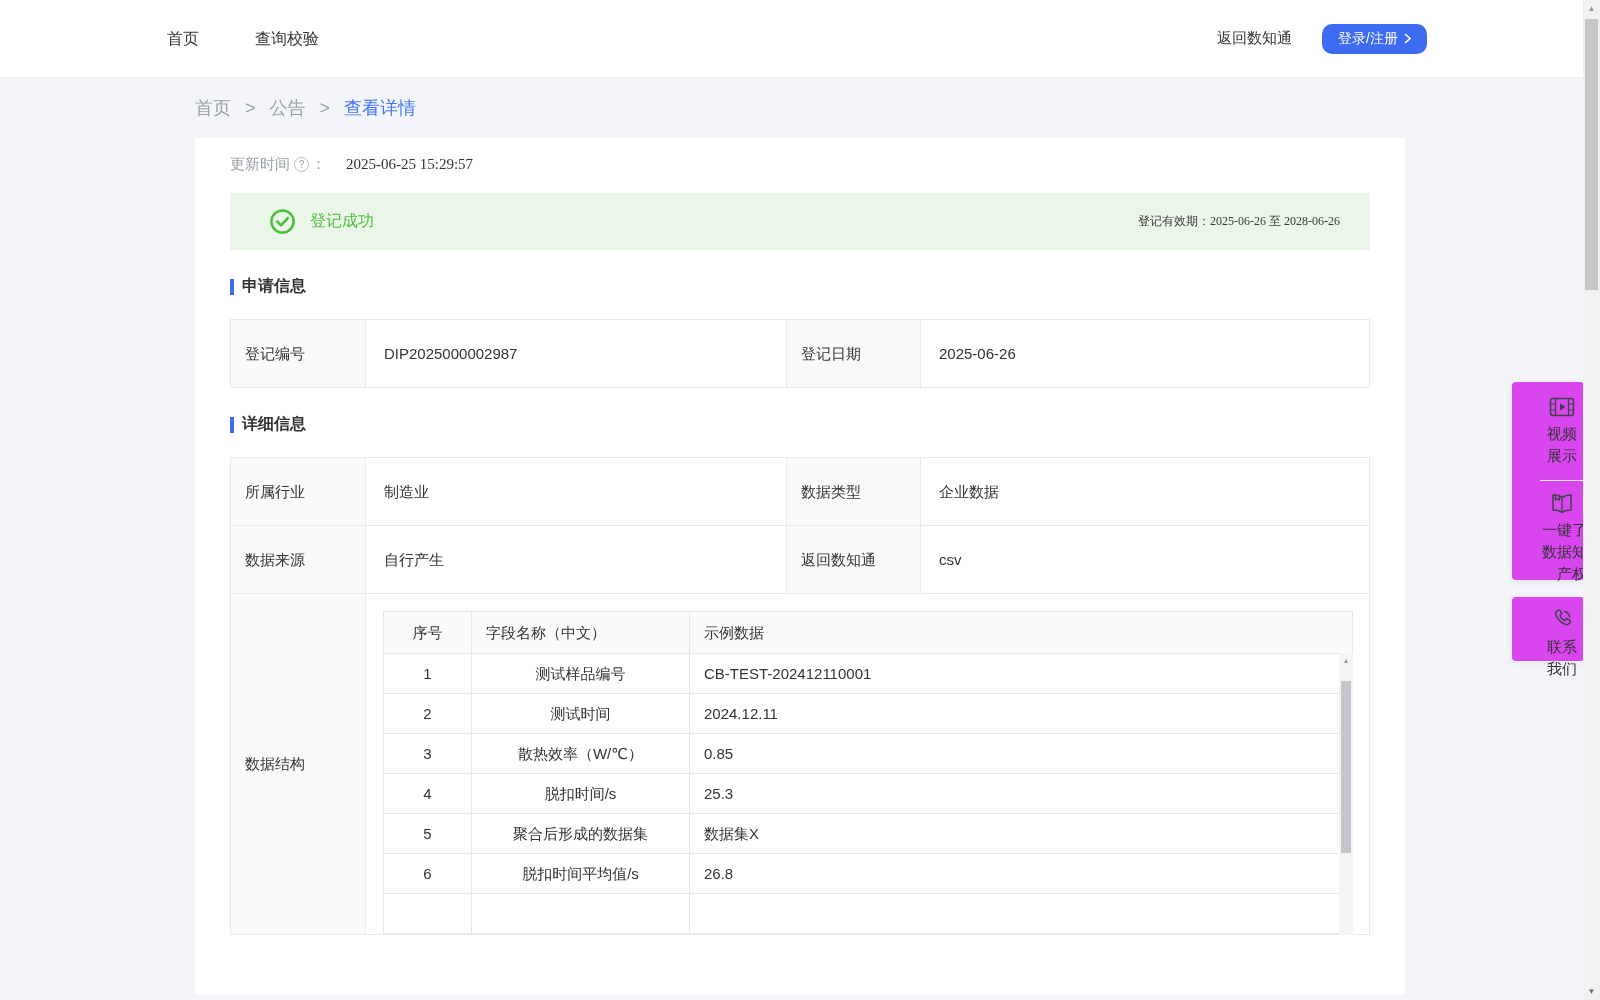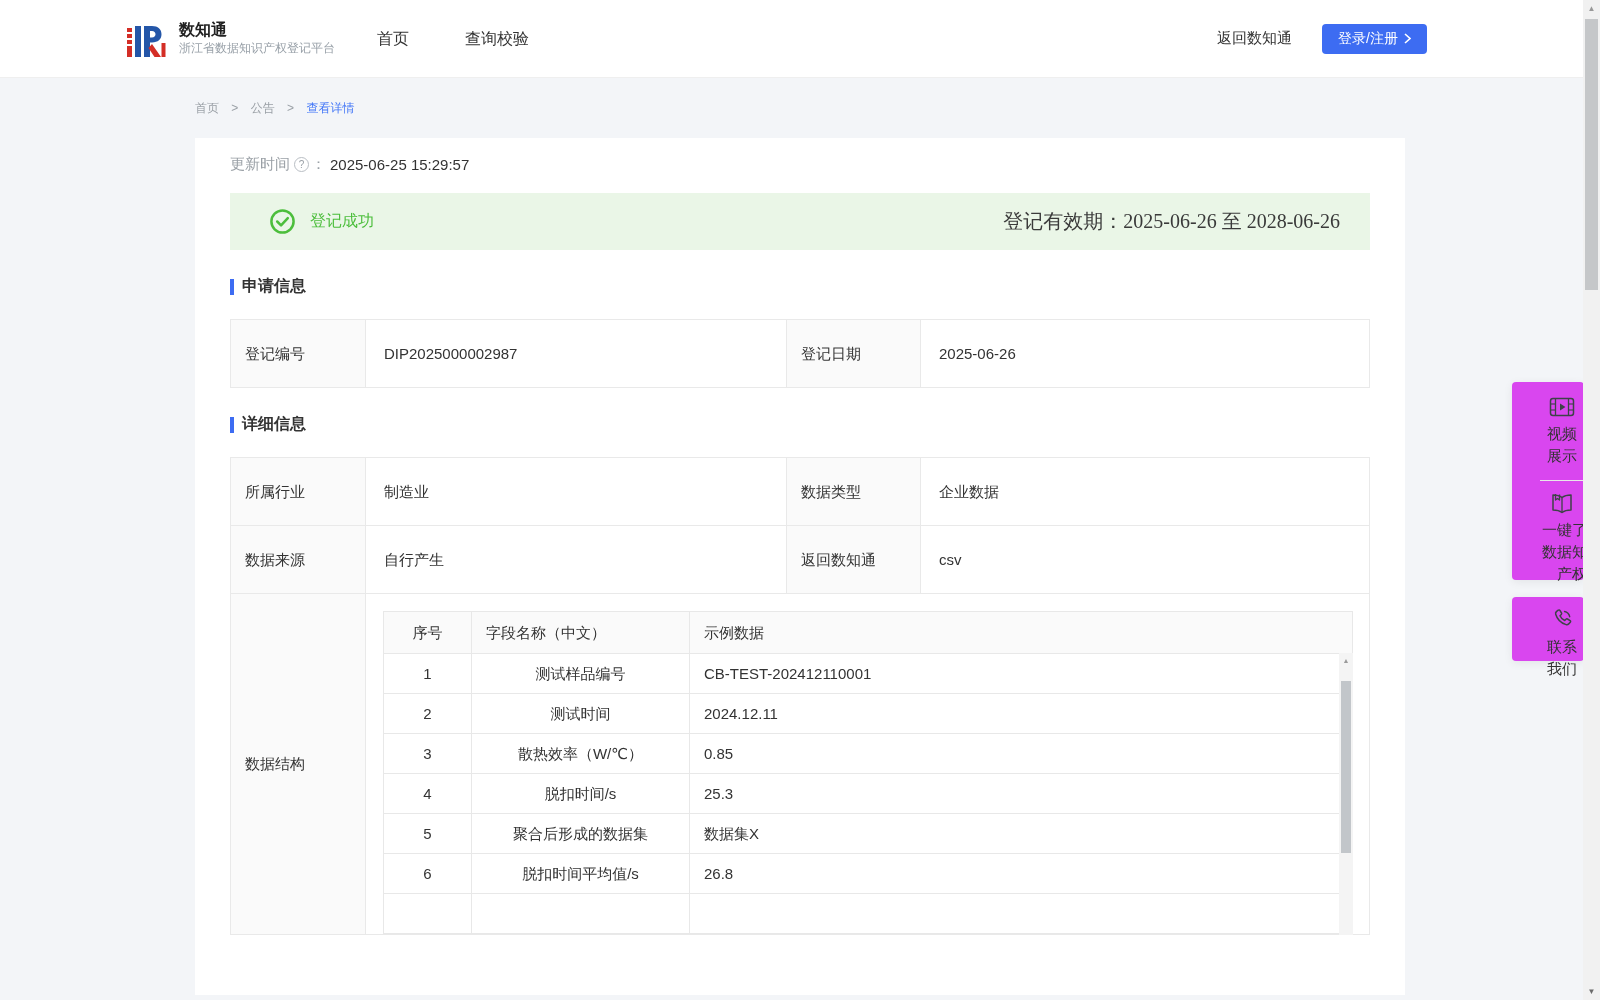--- a/index.html
+++ b/index.html
@@ -18,61 +18,61 @@
   .logo-svg { width:42px; height:42px; }
   .logo-text { margin-left:12px; }
   .logo-title { font-size:16px; font-weight:bold; color:#222; line-height:20px; }
   .logo-sub { font-size:12px; color:#98A0A8; line-height:17px; }
   .mainnav { display:flex; margin-left:42px; }
   .nav-item { font-size:16px; color:#333; margin-right:56px; cursor:pointer; line-height:78px; }
   .top-right { margin-left:auto; display:flex; align-items:center;justify-content:flex-end; }
   .back-link { font-size:15px; color:#333; cursor:pointer; }
   .login-btn {
     margin-left:30px; background:#3D6CF2; color:#fff; border:none; cursor:pointer;
-    height:30px; padding:0 16px; border-radius:4px; font-size:14px;
+    height:30px; padding:0 16px; border-radius:10px; font-size:14px;
     display:flex; align-items:center; font-family:inherit;
   }
   .login-btn svg { margin-left:6px; }
 
   
   .breadcrumb {
     width:1210px; margin:0 auto; padding-top:21px;
-    font-size:12px; color:#9AA0A6; line-height:18px;
+    font-size:18px; color:#9AA0A6; line-height:18px;
   }
   .breadcrumb .sep { margin:0 9px; color:#9AA0A6; }
   .crumb { cursor:pointer; }
   .crumb.current { color:#4377F7; cursor:default; }
 
   
   .card {
     width:1210px; margin:21px auto 0; background:#fff;
     padding:14px 35px 60px;
   }
 
   .update-row { display:flex; align-items:center; height:24px; font-size:15px; }
   .update-label { color:#9AA0A6; }
   .help-ic {
     width:15px; height:15px; border:1px solid #B9BEC4; border-radius:50%;
     color:#9AA0A6; font-size:10px; line-height:13px; text-align:center;
     display:inline-block; margin:0 2px 0 4px;
   }
   .update-sep { color:#9AA0A6; }
-  .update-value { color:#333; margin-left:4px; }
+  .update-value { color:#333; margin-left:20px;font-family:Liberation Serif, serif; }
 
   
   .banner {
     margin-top:17px; height:57px; background:#EAF6E7;
     display:flex; align-items:center; padding:0 30px 0 39px;
   }
   .banner-left { display:flex; align-items:center; }
   .check-ic { width:27px; height:27px; }
   .banner-status { color:#4CBE3C; font-size:16px; margin-left:14px; }
   .banner-right {
     margin-left:auto; font-family:"Liberation Serif","DejaVu Serif",serif;
-    font-size:20px; color:#3a3a3a;
+    font-size:12px; color:#3a3a3a;
   }
 
   
   .sec-title { display:flex; align-items:center; margin-top:26px; }
   .sec-bar { width:4px; height:16px; background:#3D6CF2; margin-right:8px; }
   .sec-text { font-size:16px; font-weight:bold; color:#333; }
 
   
   table.info { width:1140px; border-collapse:collapse; margin-top:22px; table-layout:fixed;border-radius:12px; }
   table.info td { border:1px solid #E9E9E9; font-size:15px; vertical-align:middle; }
@@ -124,36 +124,20 @@
     background:#F1F1F1; z-index:50;
   }
   .page-sb .sb-up { position:absolute; top:4px; width:17px; text-align:center; font-size:8px; color:#989898; }
   .page-sb .sb-down { position:absolute; bottom:4px; width:17px; text-align:center; font-size:8px; color:#6B6B6B; }
   .page-sb .sb-thumb { position:absolute; top:19px; left:2px; width:13px; height:271px; background:#C5C7C9; }
 </style>
 </head>
 <body>
 
 <div class="topbar">
-  <div class="logo-wrap">
-    <svg class="logo-svg" viewBox="0 0 42 42">
-      <rect x="2" y="10" width="5" height="4" fill="#D42E26"></rect>
-      <rect x="2" y="16" width="5" height="4" fill="#D42E26"></rect>
-      <rect x="2" y="22" width="5" height="4" fill="#D42E26"></rect>
-      <rect x="2" y="28" width="5" height="11" fill="#D42E26"></rect>
-      <rect x="10" y="8" width="6" height="31" fill="#2456A8"></rect>
-      <path d="M19 8 h8 c6 0 9.5 3.2 9.5 8.2 c0 5-3.5 8.2-9.5 8.2 h-2 v14.6 h-6 Z M25 13 v6.5 h2 c2.2 0 3.5-1.2 3.5-3.2 c0-2-1.3-3.3-3.5-3.3 Z" fill="#2456A8"></path>
-      <path d="M27 26 l9 13 h-6.5 l-6-9 Z" fill="#D42E26"></path>
-      <rect x="36.5" y="25" width="4" height="14" fill="#D42E26"></rect>
-    </svg>
-    <div class="logo-text">
-      <div class="logo-title">数知通</div>
-      <div class="logo-sub">浙江省数据知识产权登记平台</div>
-    </div>
-  </div>
   <div class="mainnav">
     <div class="nav-item">首页</div>
     <div class="nav-item">查询校验</div>
   </div>
   <div class="top-right">
     <span class="back-link">返回数知通</span>
     <button class="login-btn">
       <span>登录/注册</span>
       <svg width="7" height="11" viewBox="0 0 7 11">
           <polyline points="1,1 6,5.5 1,10" fill="none" stroke="#fff" stroke-width="1.6"></polyline>

